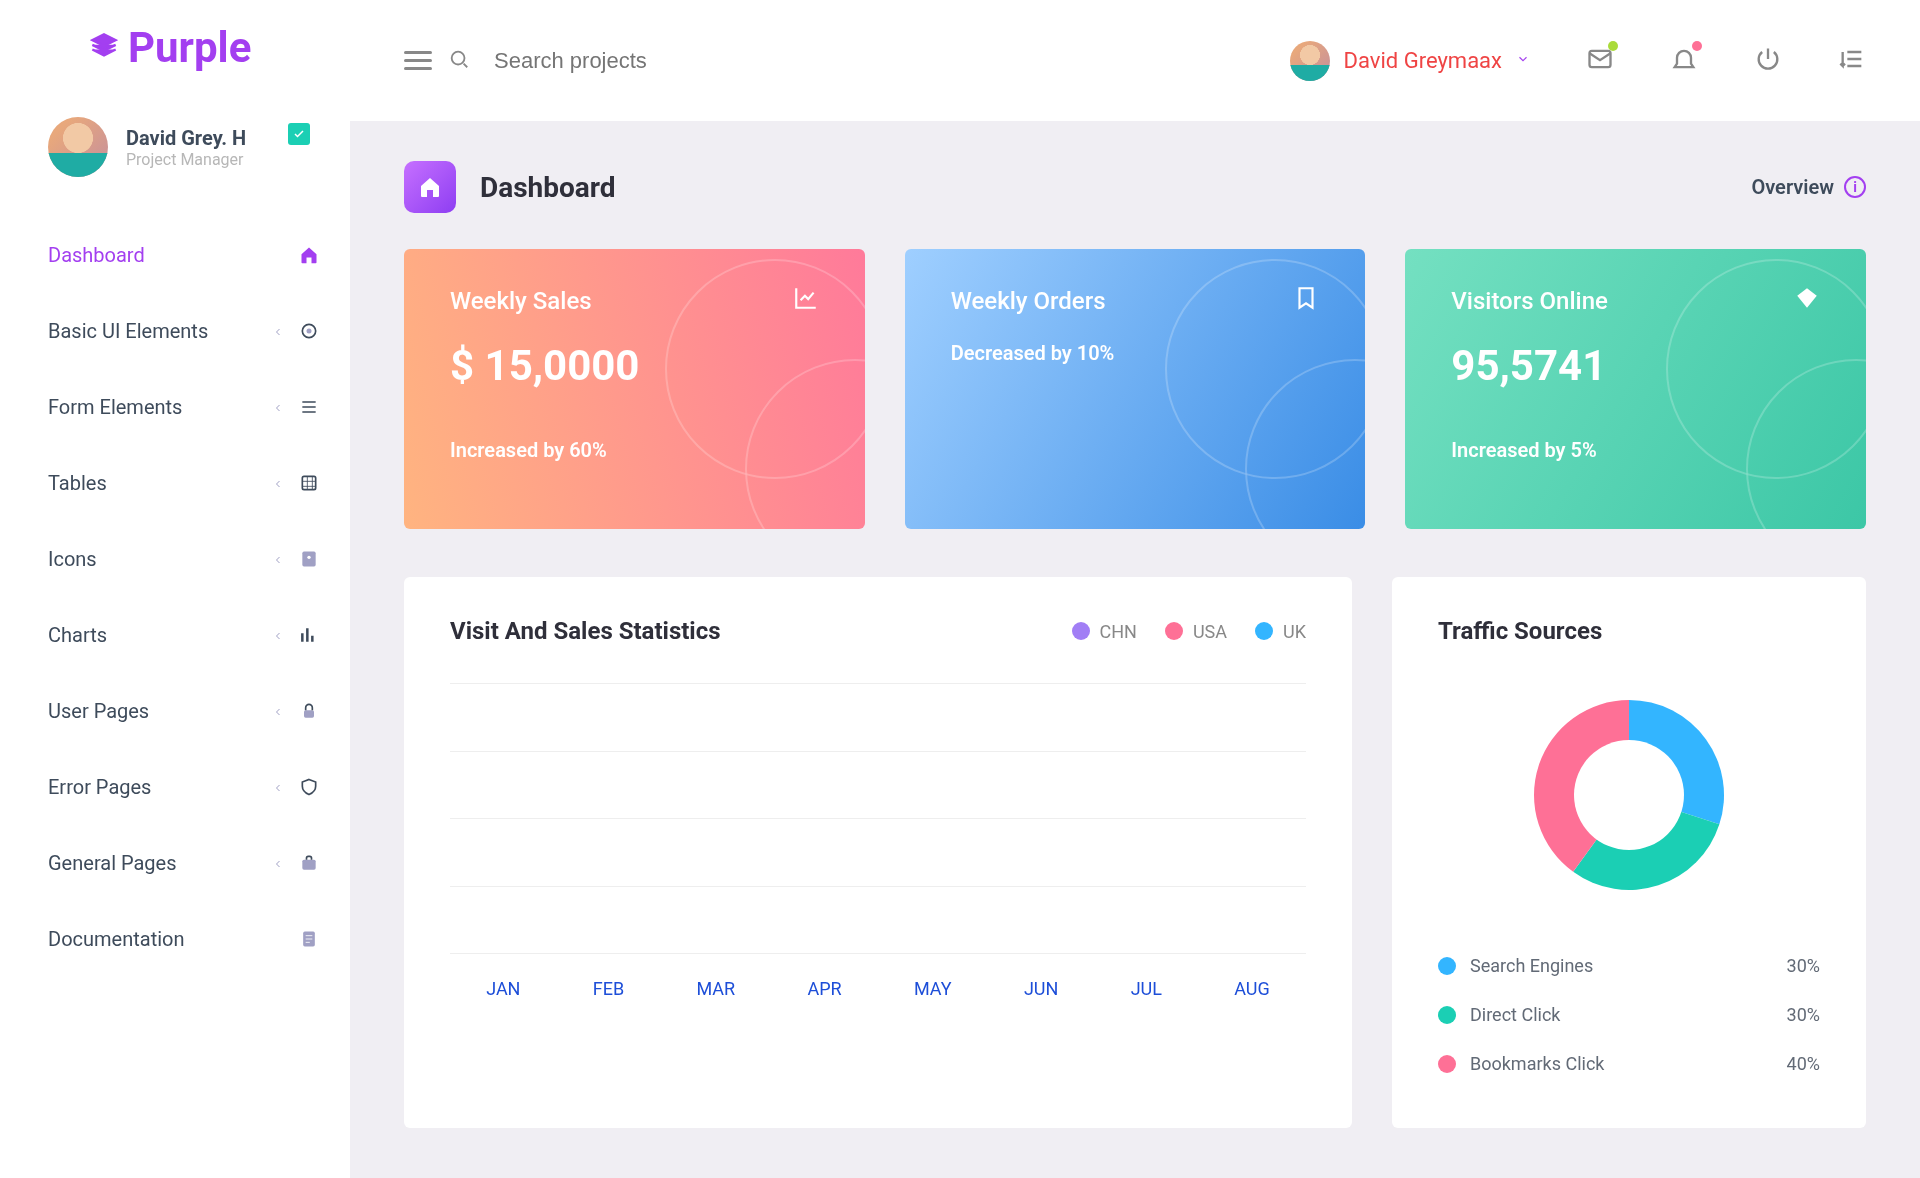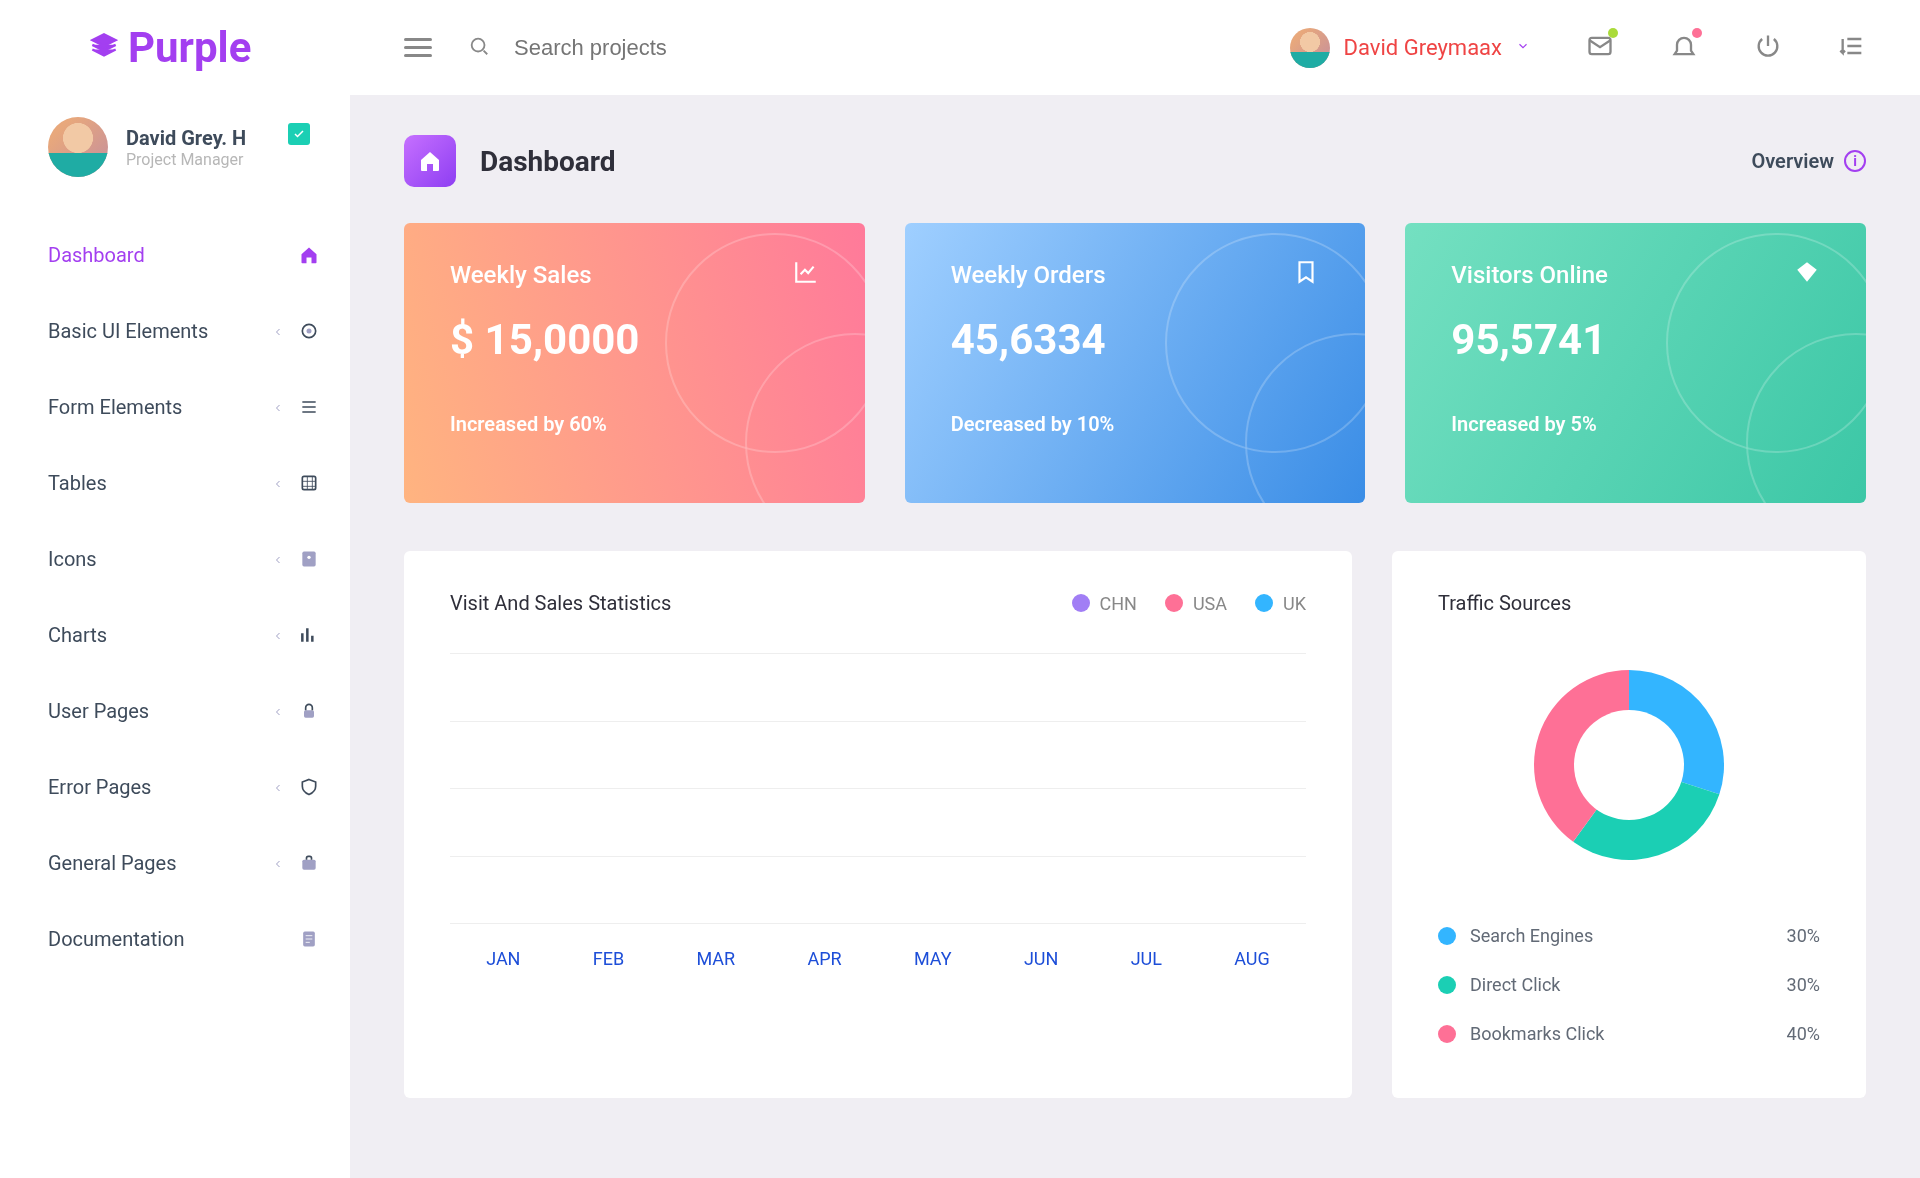--- a/index.html
+++ b/index.html
@@ -64,22 +64,22 @@
 .nav li.active { color:#a33ff0; }
 .nav li.active .nav-icon svg { fill:#a33ff0; }
 .nav li .nav-right { display:flex; align-items:center; gap:14px; }
 .nav li .nav-icon { width:22px; height:22px; display:flex; align-items:center; justify-content:center;}
 .nav li .nav-icon svg { fill:#a0a0c4; }
 .nav li .chevron svg { stroke:#a0a0c4; }
 
 
 .main { flex:1; display:flex; flex-direction:column; }
 .topbar {
-  height:95px; background:#fff;
-  display:flex; align-items:center; gap:36px; padding:6px 54px;
+  height:121px; background:#fff;
+  display:flex; align-items:center; gap:16px; padding:6px 54px;
 }
 .hamburger{display:flex;flex-direction:column;gap:5px;cursor:pointer}
 .hamburger span{width:28px;height:3px;background:#888;border-radius:2px}
 .search { display:flex; align-items:center; gap:24px; flex:1;}
 .search svg{width:22px;height:22px;stroke:#888}
 .search input {
   border:none; outline:none; font-size:22px; color:#888; background:transparent;
   width:300px;
 }
 .top-right{display:flex;align-items:center;gap:56px}
@@ -120,21 +120,21 @@
 .card .c2{width:220px;height:220px;right:-60px;top:80px}
 .card-title{display:flex;justify-content:space-between;align-items:center;font-size:24px;font-weight:500;margin-bottom:24px}
 .card-title svg{width:26px;height:26px;stroke:#fff;fill:none;stroke-width:2}
 .card-value{font-size:42px;font-weight:700;margin-bottom:48px}
 .card-foot{font-size:20px;font-weight:600}
 
 
 .panels{display:grid;grid-template-columns:2fr 1fr;gap:40px}
 .panel{background:#fff;border-radius:6px;padding:40px 46px}
 .panel-head{display:flex;align-items:center;justify-content:space-between;margin-bottom:28px}
-.panel-title{font-size:20px;font-weight:400;color:#2f2f3a}
+.panel-title{font-size:24px;font-weight:700;color:#2f2f3a}
 .legend{display:flex;gap:28px;}
 .legend-item{display:flex;align-items:center;gap:10px;font-size:18px;color:#888}
 .dotleg{width:18px;height:18px;border-radius:50%}
 .l-purple{background:#a17ef5}
 .l-pink{background:#fe7096}
 .l-blue{background:#33b5ff}
 
 
 .chart-area{height:340px;position:relative}
 .gridlines{position:absolute;left:0;right:0;top:10px;bottom:60px}
@@ -402,21 +402,20 @@
             <div class="circles">
               <span class="c1"></span>
               <span class="c2"></span>
             </div>
     <div class="card-title">
       <span>Weekly Orders</span>
       <span><svg viewBox="0 0 24 24">
                   <path d="M6 3h12v18l-6-4-6 4V3z"></path>
                 </svg></span>
     </div>
-    <div class="card-value">45,6334</div>
     <div class="card-foot">Decreased by 10%</div>
           </div>
           <div class="card card-3">
             <div class="circles">
               <span class="c1"></span>
               <span class="c2"></span>
             </div>
     <div class="card-title">
       <span>Visitors Online</span>
       <span><svg viewBox="0 0 24 24">

